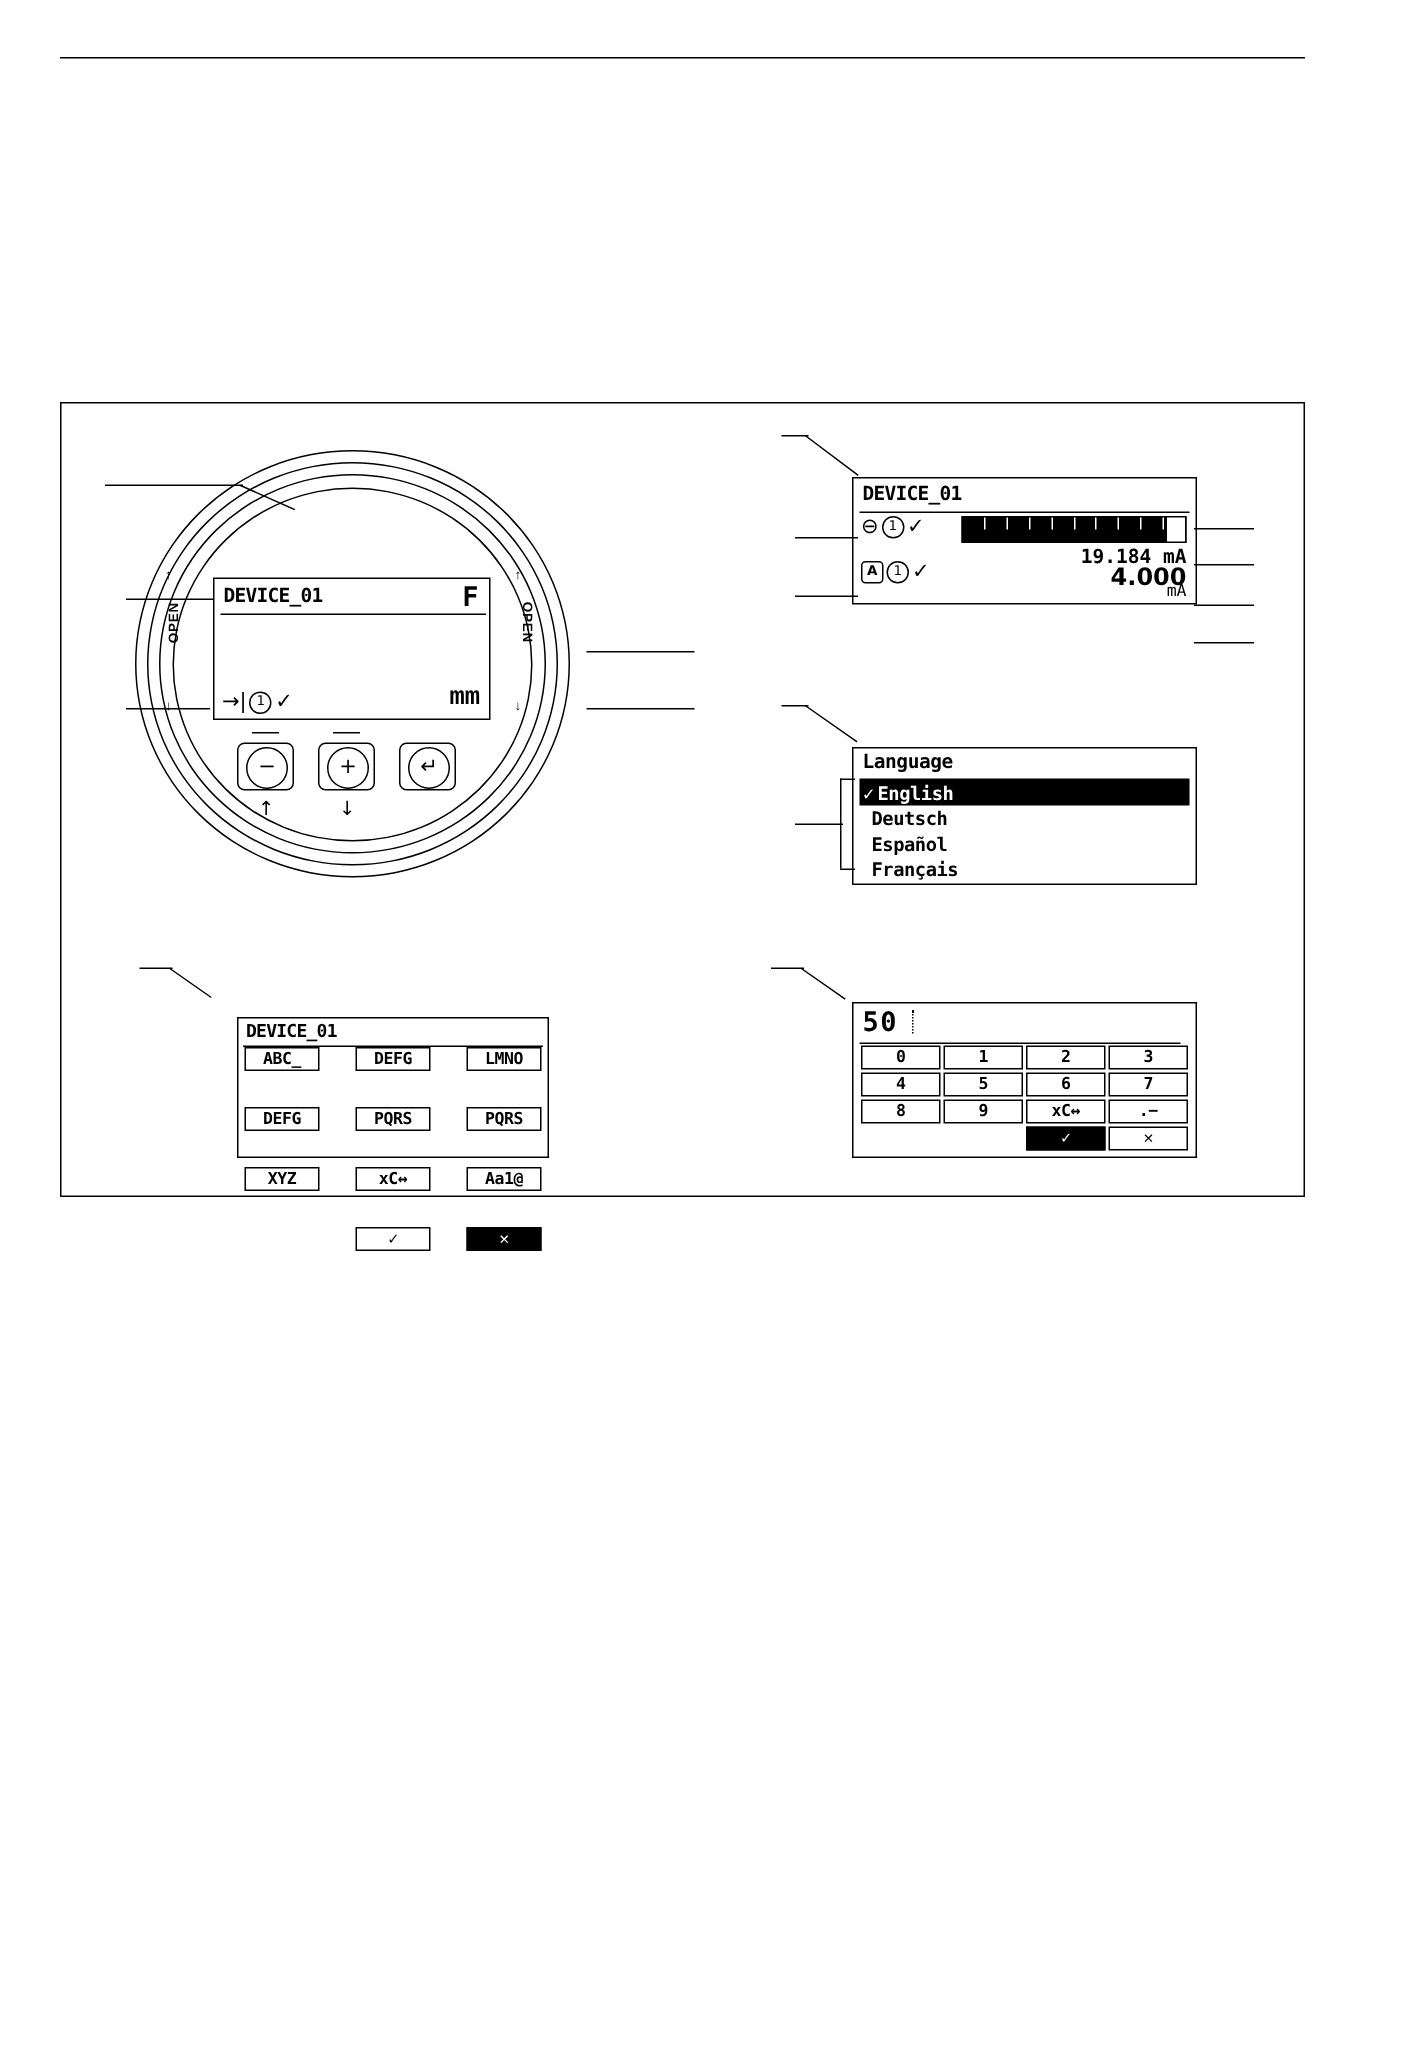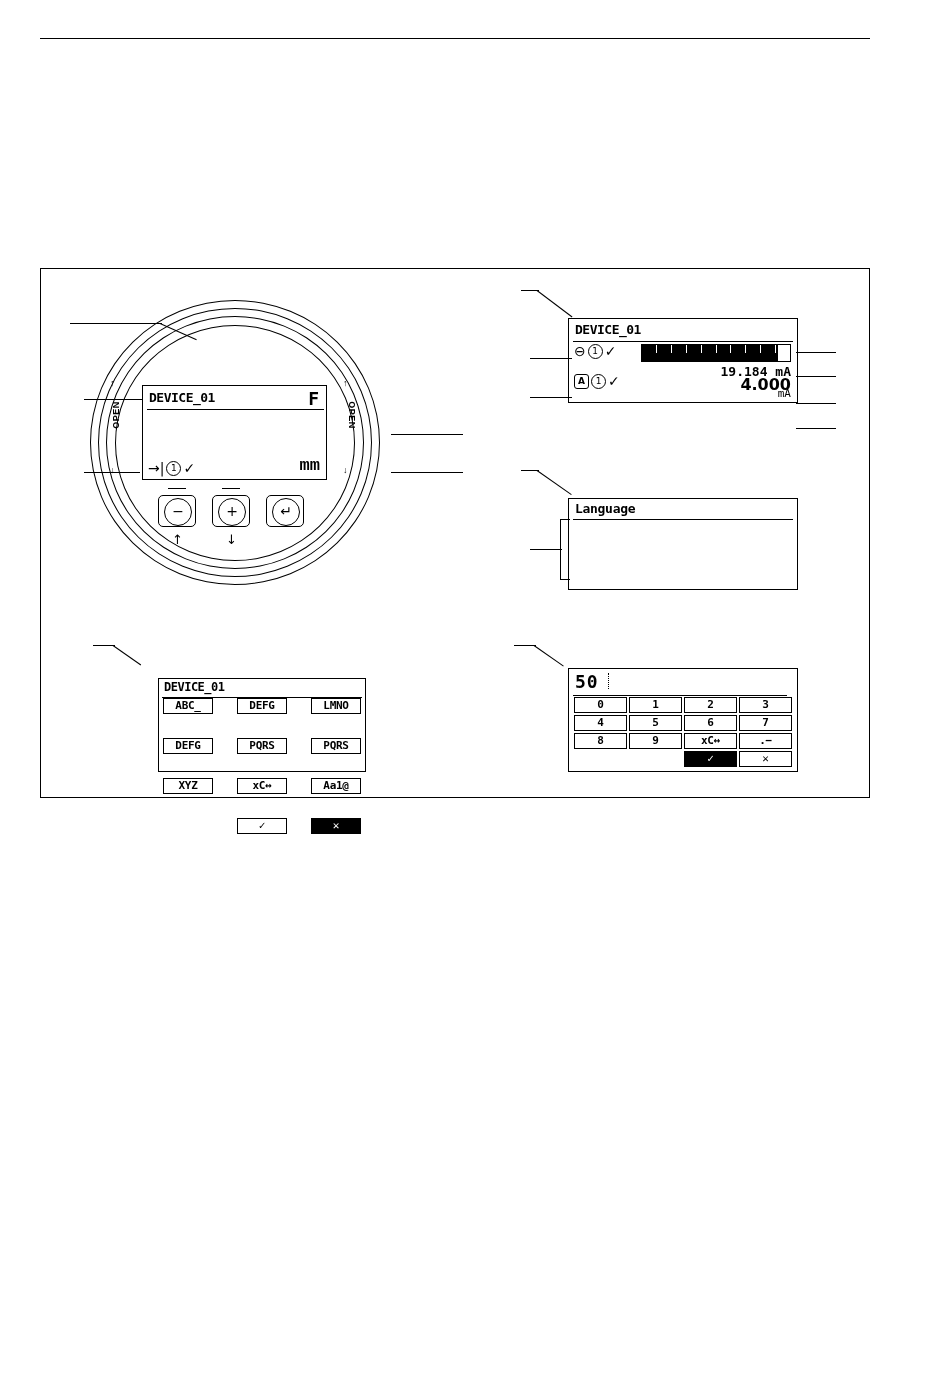--- a/index.html
+++ b/index.html
@@ -540,20 +540,26 @@
   <div class="lead" style="left:530px; top:358px; width:42px;"></div>
   <div class="lead" style="left:530px; top:397px; width:42px;"></div>
   <div class="lead" style="left:796px; top:352px; width:40px;"></div>
   <div class="lead" style="left:796px; top:376px; width:40px;"></div>
   <div class="lead" style="left:796px; top:403px; width:40px;"></div>
   <div class="lead" style="left:796px; top:428px; width:40px;"></div>
 
   <div class="lcd-list">
     <div class="title">Language</div>
     <div class="underline"></div>
+    <ul>
+      <li class="sel"><span class="chk">✓</span><span>English</span></li>
+      <li><span>Deutsch</span></li>
+      <li><span>Español</span></li>
+      <li><span>Français</span></li>
+    </ul>
   </div>
 
   <div class="lead" style="left:521px; top:470px; width:18px;"></div>
   <div class="lead-d" style="left:537px; top:470px; width:42px; transform:rotate(35deg);"></div>
   <div class="lead" style="left:530px; top:549px; width:32px;"></div>
   <div class="lead" style="left:560px; top:519px; width:0; height:60px; border-top:none; border-left:1px solid #000;"></div>
   <div class="lead" style="left:560px; top:519px; width:10px;"></div>
   <div class="lead" style="left:560px; top:579px; width:10px;"></div>
 
   <div class="lcd-alpha">

